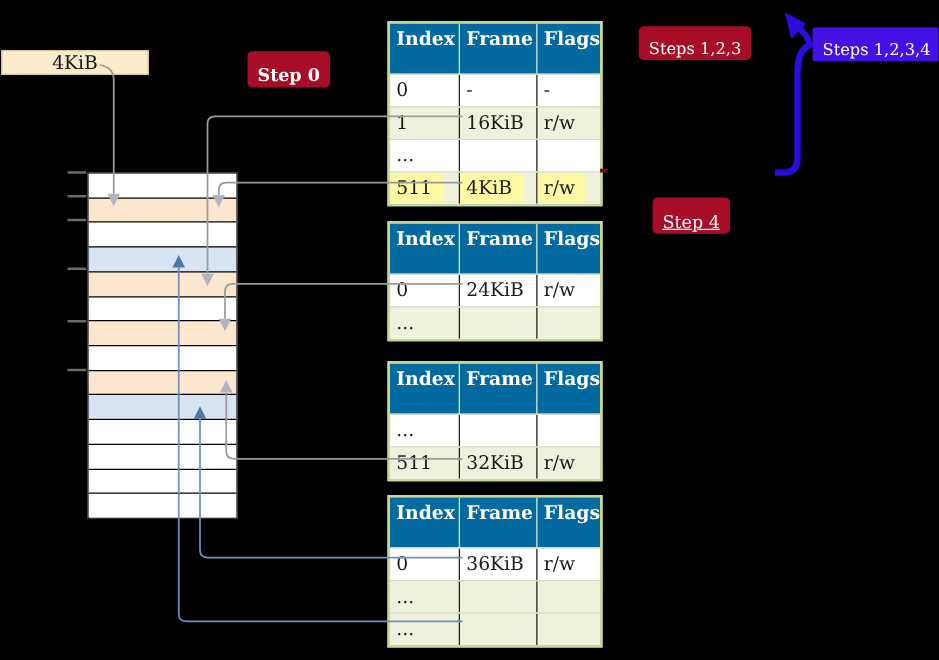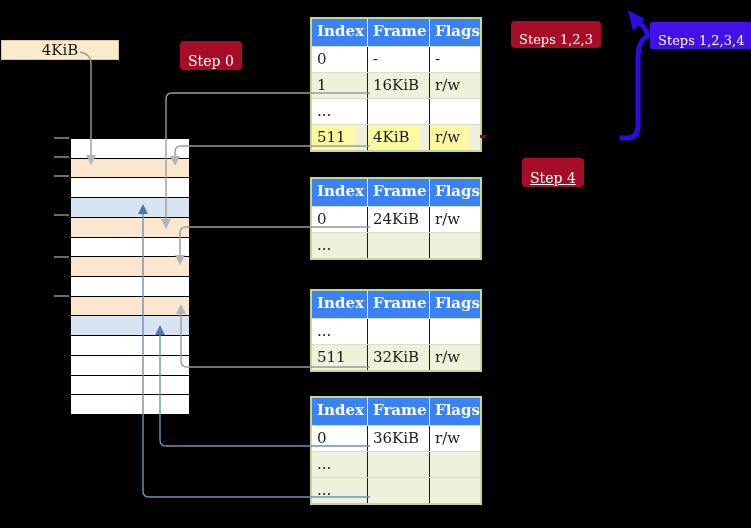--- a/index.html
+++ b/index.html
@@ -7,40 +7,40 @@
          font-family:"DejaVu Serif",serif;}
 
   
   .frame-label{position:absolute;left:1px;top:40px;width:118px;height:20px;box-sizing:border-box;
     background:#FAECCA;border:1px solid #D9C79B;color:#141414;font-size:15px;line-height:18px;text-align:center;}
 
   
   .badge{position:absolute;color:#fff;border-radius:4px;font-size:14px;line-height:16px;padding:12px 8px 1px;white-space:nowrap;}
   .badge.crimson{background:#A80D28;}
   .badge.blue{background:#4311E6;border-radius:2px;}
-  #step0{left:180px;top:41px;}
+  #step0{left:198px;top:41px;font-weight:bold;}
   #steps123{left:511px;top:21px;font-size:13px;line-height:14px;}
   #steps1234{left:650px;top:22px;font-size:13px;line-height:14px;}
   #step4{left:522px;top:158px;text-decoration:underline;}
 
   
   .memcol{position:absolute;left:70px;top:138px;width:120px;height:277px;box-sizing:border-box;
     border:1px solid #000;display:flex;flex-direction:column;background:#fff;}
   .mrow{flex:1;border-top:1px solid #000;}
   .mrow:first-child{border-top:none;}
   .mrow[data-kind="white"]{background:#FFFFFF;}
   .mrow[data-kind="orange"]{background:#FCE6CE;}
   .mrow[data-kind="blue"]{background:#D8E4F2;}
 
   .tick{position:absolute;left:54px;width:15px;height:2px;background:#6B6B6B;}
 
   
   .ptable{position:absolute;left:310px;width:172px;box-sizing:border-box;border:2px solid #C6D88F;background:#fff;}
   .trow{display:flex;box-sizing:border-box;overflow:hidden;}
-  .trow.head{height:27px;background:#3b82f6;}
+  .trow.head{height:40px;background:#0369a1;}
   .trow.body{height:26px;border-top:1px solid #D8DBC6;background:#fff;}
   .trow.body[data-shade="green"]{background:#EEF1DC;}
   .tcell{box-sizing:border-box;padding:3px 0 0 5px;font-size:15px;line-height:19px;color:#1A1A1A;overflow:hidden;}
   .c0{width:55px;}.c1{width:62px;}.c2{width:51px;}
   .trow.head .tcell{color:#FFFFFF;font-weight:bold;}
   .trow.head .tcell + .tcell{border-left:1px solid #E6EFD2;}
   .trow.body .tcell + .tcell{border-left:1px solid #1A1A1A;}
   #table1{top:17px;} #table2{top:177px;} #table3{top:289px;} #table4{top:396px;}
 
   .hl{display:inline-block;background:#FDF9A2;margin:-2px 0 0 -5px;padding:2px 9px 2px 5px;}

